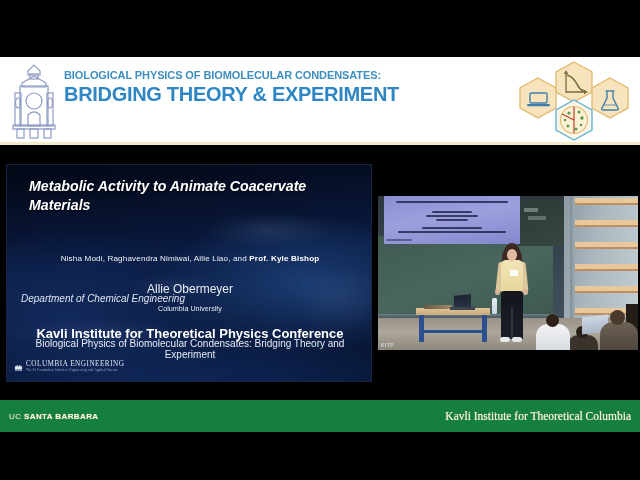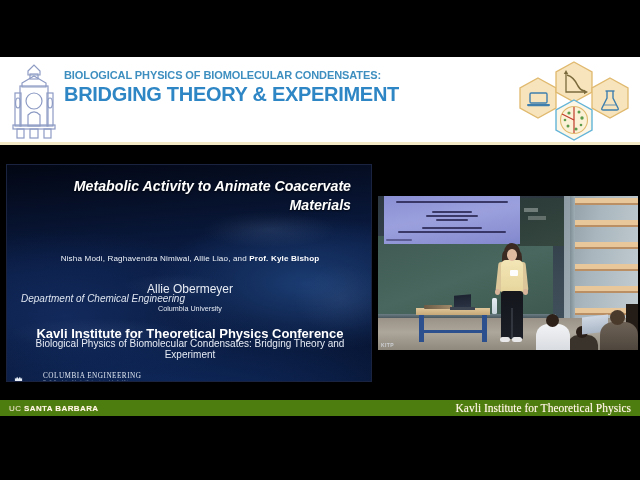--- a/index.html
+++ b/index.html
@@ -88,21 +88,21 @@
       radial-gradient(ellipse 18% 22% at 92% 62%, rgba(120,150,200,0.12) 0%, rgba(0,0,0,0) 72%),
       radial-gradient(ellipse 20% 8% at 46% 56%, rgba(160,185,225,0.08) 0%, rgba(0,0,0,0) 70%);
     pointer-events: none;
   }
 
   .slide-inner { position: relative; z-index: 2; }
 
   #slide-title {
     position: absolute; left: 22px; top: 12px;
     width: 322px;
-    text-align: right;
+    text-align: left;
     font-size: 14.2px;
     font-style: italic;
     font-weight: 700;
     color: #ffffff;
     line-height: 1.33;
     text-shadow: 0 1px 2px rgba(0,0,0,0.7);
   }
 
   #slide-authors {
     position: absolute; left: 14px; top: 89px;
@@ -134,22 +134,22 @@
     width: 338px; text-align: center;
     font-size: 13px; font-weight: 700; color: #ffffff;
   }
   #slide-conf-subtitle {
     position: absolute; left: 8px; top: 173px;
     width: 350px; text-align: center;
     font-size: 10px; color: #e6ebf4;
   }
 
   #columbia-logo {
-    position: absolute; left: 7px; top: 208px;
-    display: flex; align-items: flex-start; gap: 20px;
+    position: absolute; left: 7px; top: 196px;
+    display: flex; align-items: flex-start; gap: 3px;
   }
   #columbia-crown {
     width: 9px; height: 9px; margin-top: 1px; flex: none;
   }
   #columbia-wordmark {
     font-family: "Liberation Serif", serif;
     font-size: 7.2px;
     letter-spacing: 0.5px;
     color: #dfe6f1;
     line-height: 1.05;
@@ -289,22 +289,22 @@
                 background:#2a1f18; border-radius:50%; }
   #aud-3-body { left:190px; top:139px; width:30px; height:15px;
                 background:#3a332b; border-radius:10px 10px 0 0; }
   #aud-laptop { left:204px; top:120px; width:26px; height:17px;
                 background: linear-gradient(180deg,#cfd8e4,#aab6c6); transform: skewY(-7deg); }
   #aud-4-dark { left:248px; top:108px; width:12px; height:46px; background:#241c16; }
 
   
   #footer-bar {
     position: absolute; left: 0; top: 400px;
-    width: 640px; height: 16px;
-    background: #4d7c0f;
+    width: 640px; height: 32px;
+    background: #15803d;
     display: flex; align-items: center;
     justify-content: space-between;
     padding: 0 9px;
   }
   #footer-left {
     font-size: 8px; letter-spacing: 0.4px;
     color: #fdf8e6;
     text-shadow: 0 0 1px rgba(190,175,120,0.9);
     white-space: nowrap;
   }
@@ -471,16 +471,16 @@
     <div class="v" id="aud-1-head"></div>
     <div class="v" id="aud-4-dark"></div>
     <div class="v" id="aud-2-body"></div>
     <div class="v" id="aud-2-head"></div>
 
     <div id="kitp-watermark">KITP</div>
   </div>
 
   <div id="footer-bar">
     <div id="footer-left"><span class="uc">UC </span><span class="sb">SANTA BARBARA</span></div>
-    <div id="footer-right">Kavli Institute for Theoretical Physics</div>
+    <div id="footer-right">Kavli Institute for Theoretical Columbia</div>
   </div>
 
 </div>
 
 </body></html>

